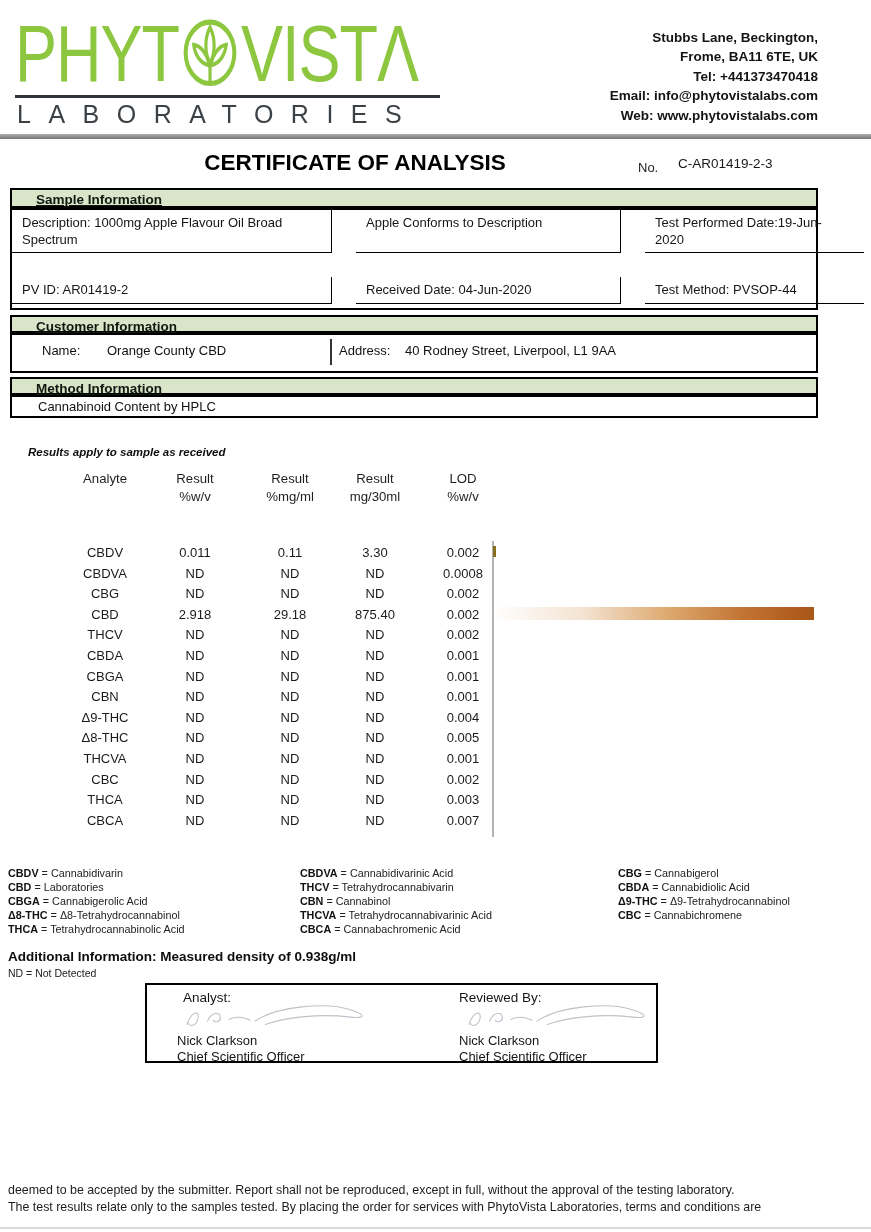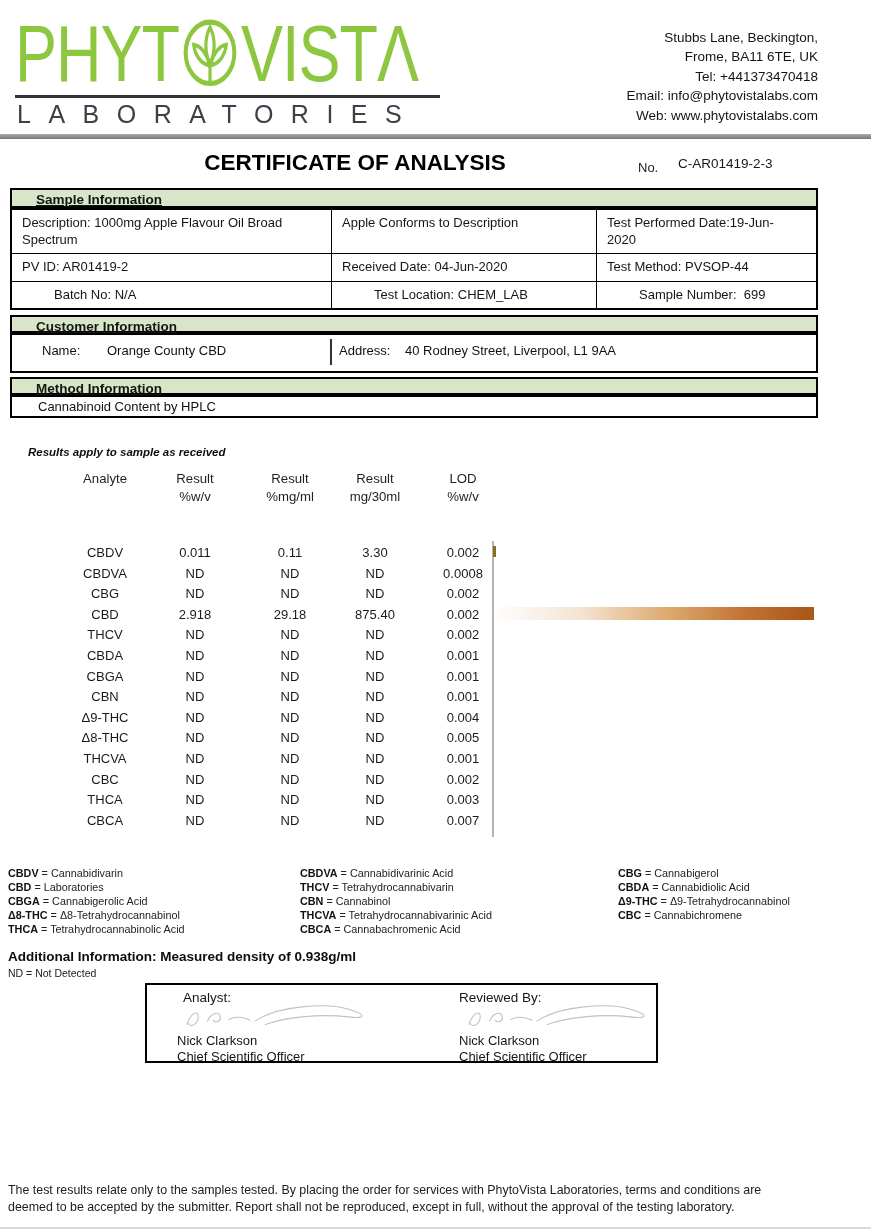--- a/index.html
+++ b/index.html
@@ -6,35 +6,35 @@
   .page{position:relative;width:871px;height:1232px;background:#fff;overflow:hidden;
         font-family:"Liberation Sans","DejaVu Sans",sans-serif;color:#111;}
   .abs{position:absolute;}
 
   
   .brandline{display:flex;align-items:center;transform:scaleY(1.26);transform-origin:top left;}
   .brandtxt{font-size:63px;font-weight:400;color:#8dc63f;letter-spacing:-1px;line-height:63px;white-space:nowrap;}
   .leaf-svg{width:58px;height:58px;margin:0 2px;}
   .logo-rule{position:absolute;left:15px;top:95px;width:425px;height:3px;background:#2f343a;}
   .labs{position:absolute;left:17px;top:100px;font-size:25px;color:#3c4146;letter-spacing:17.5px;font-weight:400;}
-  .contact{position:absolute;right:53px;top:28px;text-align:right;font-size:13.5px;line-height:19.4px;color:#141414;}
+  .contact{position:absolute;right:53px;top:28px;text-align:right;font-size:13.5px;line-height:19.4px;color:#141414;font-weight:bold;}
   .graybar{position:absolute;left:0;top:134px;width:871px;height:5px;background:linear-gradient(#aeaeae,#757575);}
 
   
   .coa-title{position:absolute;left:130px;top:150px;width:450px;text-align:center;
              font-size:22.5px;font-weight:bold;color:#000000;letter-spacing:0px;}
   .coa-no-label{position:absolute;left:638px;top:160px;font-size:13px;color:#222;}
   .coa-no{position:absolute;left:678px;top:156px;font-size:13.5px;color:#1a1a1a;}
 
   
   .greenbar{position:absolute;left:10px;width:808px;background:#d9e5c9;border:2px solid #000;
             box-sizing:border-box;font-size:13.5px;font-weight:bold;color:#101810;
             text-decoration:underline;padding:2px 0 0 24px;}
   .box{position:absolute;left:10px;width:808px;border:2px solid #000;box-sizing:border-box;background:#fff;}
-  .sgrid{display:grid;grid-template-columns:320px 265px 219px;}
+  .sgrid{display:grid;grid-template-columns:320px 265px 219px;gap:24px;}
   .sgrid > div{border-right:1.5px solid #000;border-bottom:1.5px solid #000;box-sizing:border-box;
                font-size:13px;line-height:16.5px;padding:5px 8px 4px 10px;white-space:pre-wrap;color:#161616;}
   .sgrid > div:nth-child(3n){border-right:none;}
   .sgrid > div:nth-child(n+7){border-bottom:none;margin-left:32px;}
   .cell-pr{padding-right:40px !important;}
 
   
   .note-italic{position:absolute;left:28px;top:446px;font-size:11.5px;font-weight:bold;font-style:italic;color:#0e0e0e;}
   .profile-title{position:absolute;left:130px;top:436px;width:450px;text-align:center;font-size:15px;font-weight:bold;color:#0c0c0c;}
   .chead{position:absolute;width:120px;text-align:center;font-size:13.2px;line-height:17.5px;color:#1f1f1f;top:470px;}
@@ -268,18 +268,18 @@
 
     <span class="sig-label" style="left:312px;">Reviewed By:</span>
     <svg class="sig-svg" style="left:304px;" viewBox="0 0 240 40">
       <path d="M6,30 C10,16 20,12 19,22 C18,30 10,34 8,29 M30,26 C34,16 44,14 45,21 C46,27 38,28 37,25 M55,24 C64,20 74,22 80,25 M86,26 C112,8 170,4 196,12 C214,17 220,24 196,21 C160,17 120,22 98,30" fill="none" stroke="#bcc3c9" stroke-width="1.3" stroke-linecap="round"></path>
     </svg>
     <span class="sig-name" style="left:312px;">Nick Clarkson</span>
     <span class="sig-title" style="left:312px;">Chief Scientific Officer</span>
   </div>
 
   <div class="footer">
+    <div>deemed to be accepted by the submitter. Report shall not be reproduced, except in full, without the approval of the testing laboratory.</div>
     <div>The test results relate only to the samples tested.  By placing the order for services with PhytoVista Laboratories, terms and conditions are</div>
-    <div>deemed to be accepted by the submitter. Report shall not be reproduced, except in full, without the approval of the testing laboratory.</div>
   </div>
   <div class="bottom-rule"></div>
 
 </div>
 
 </body></html>

